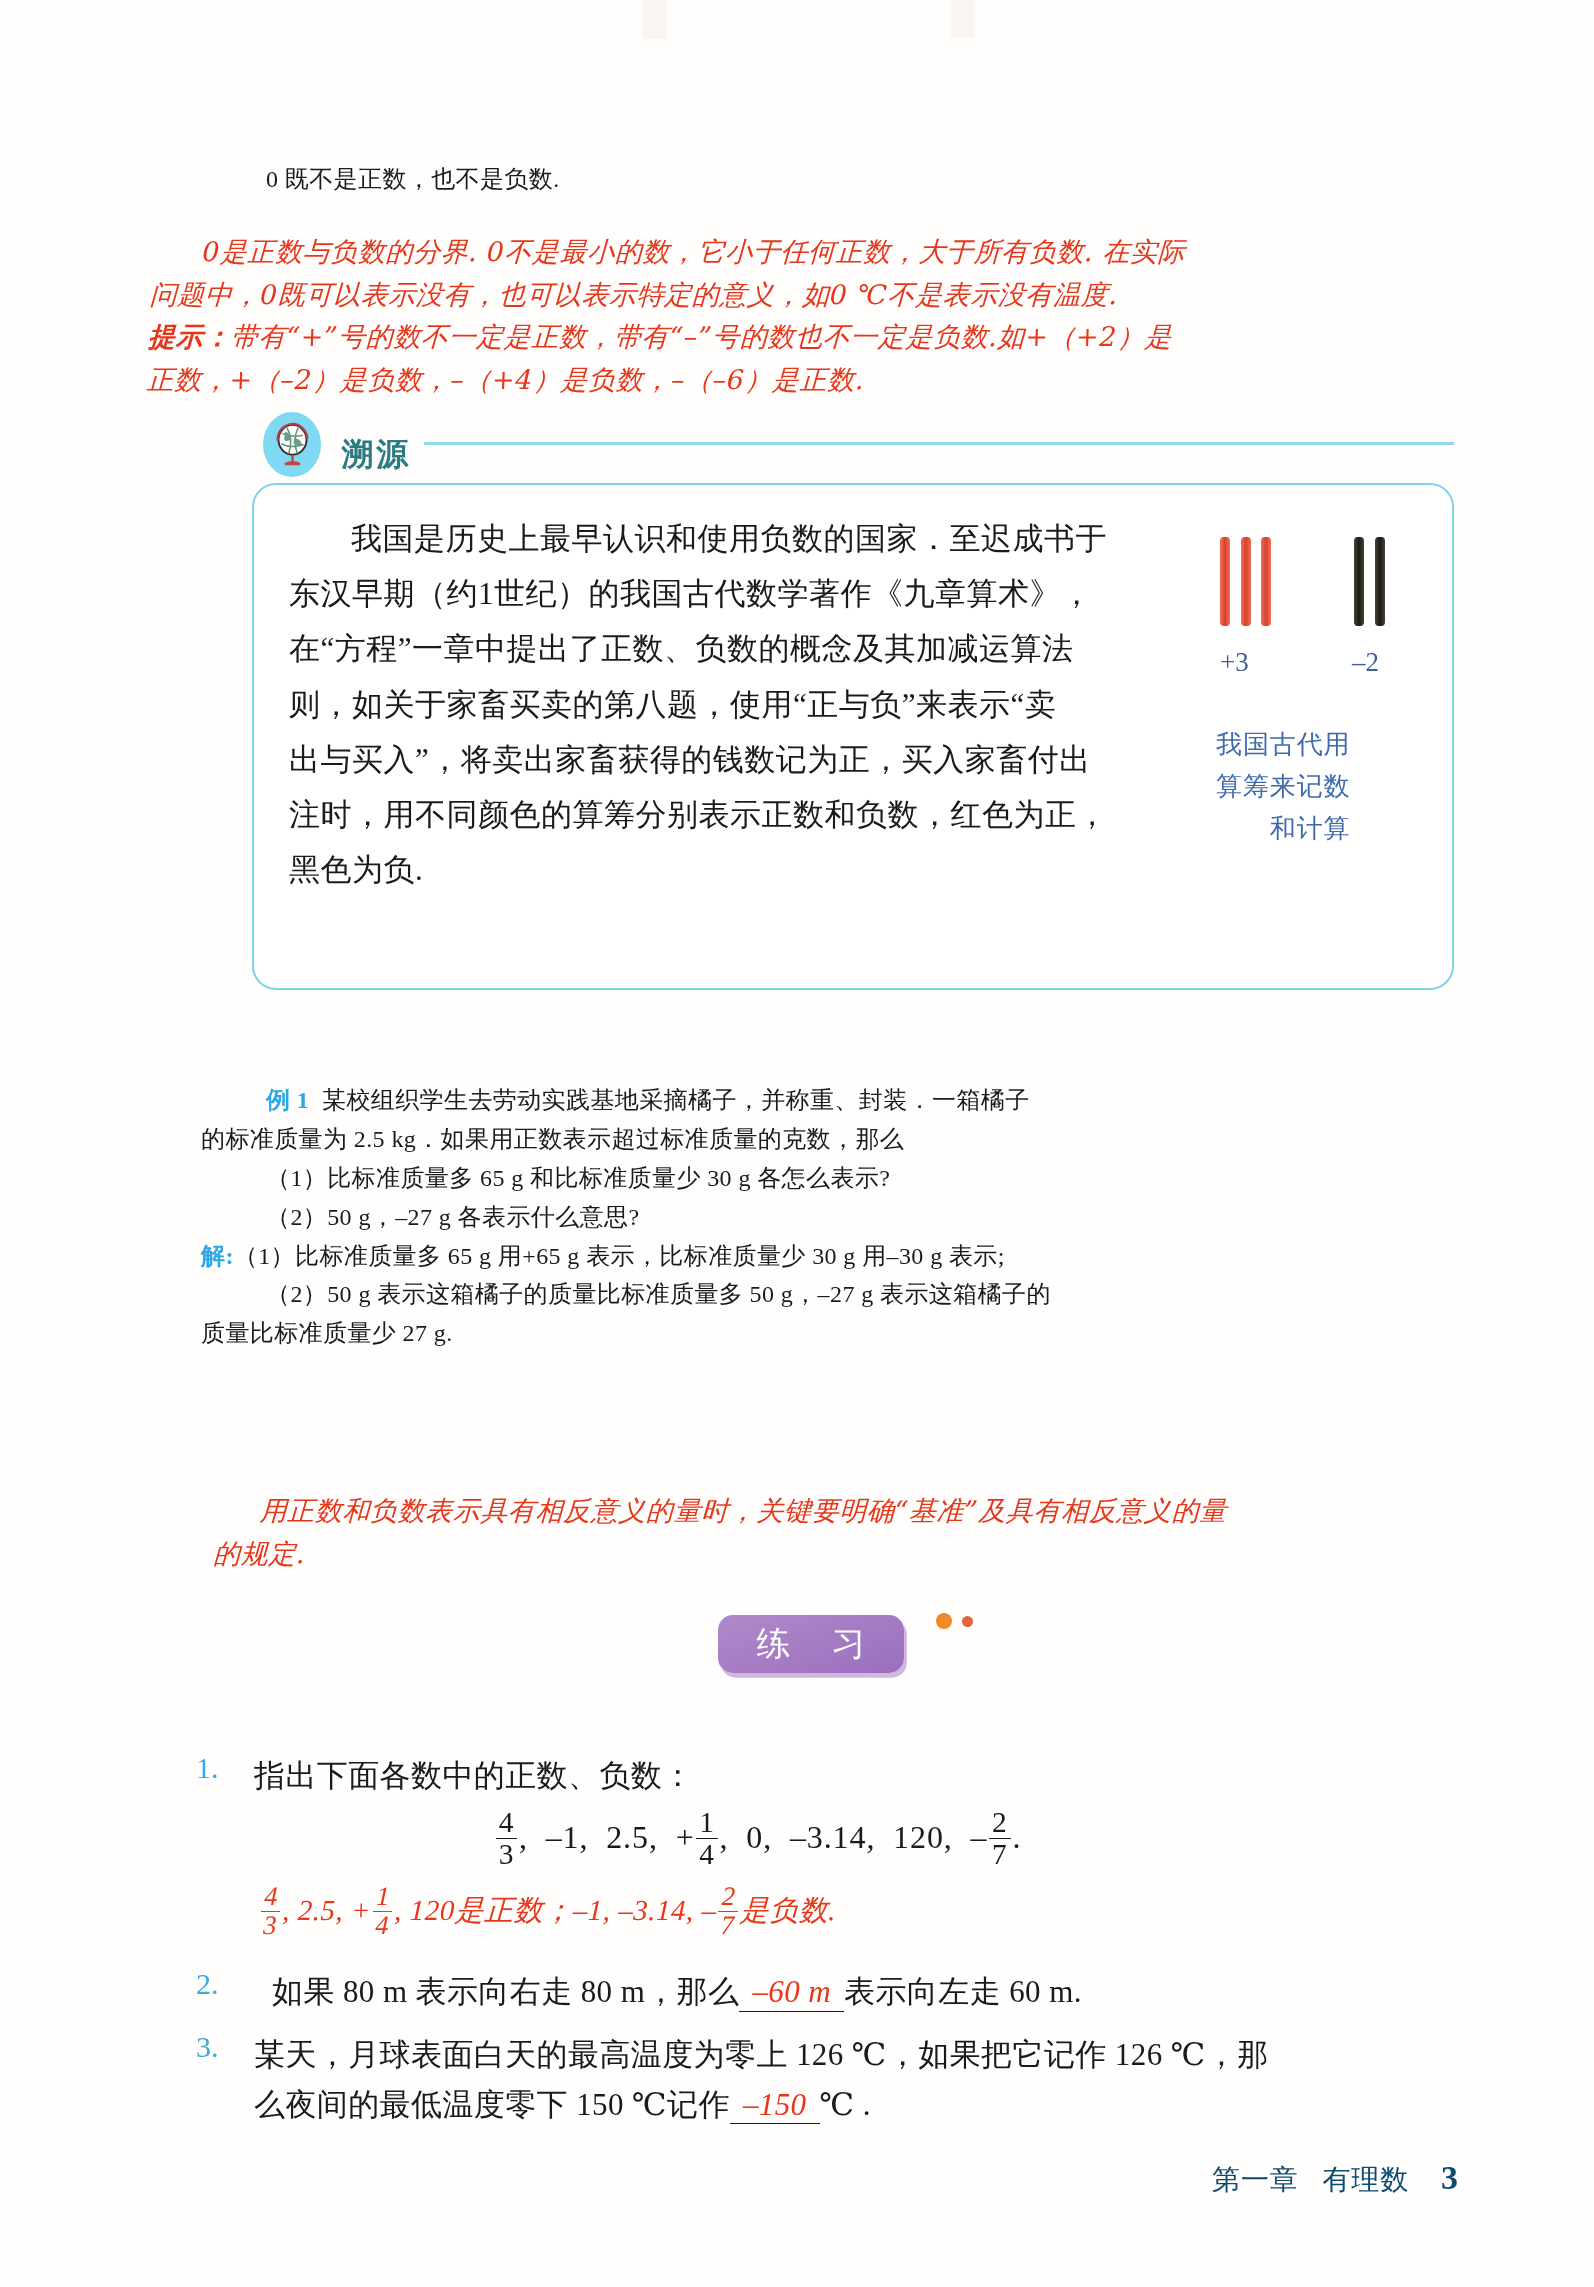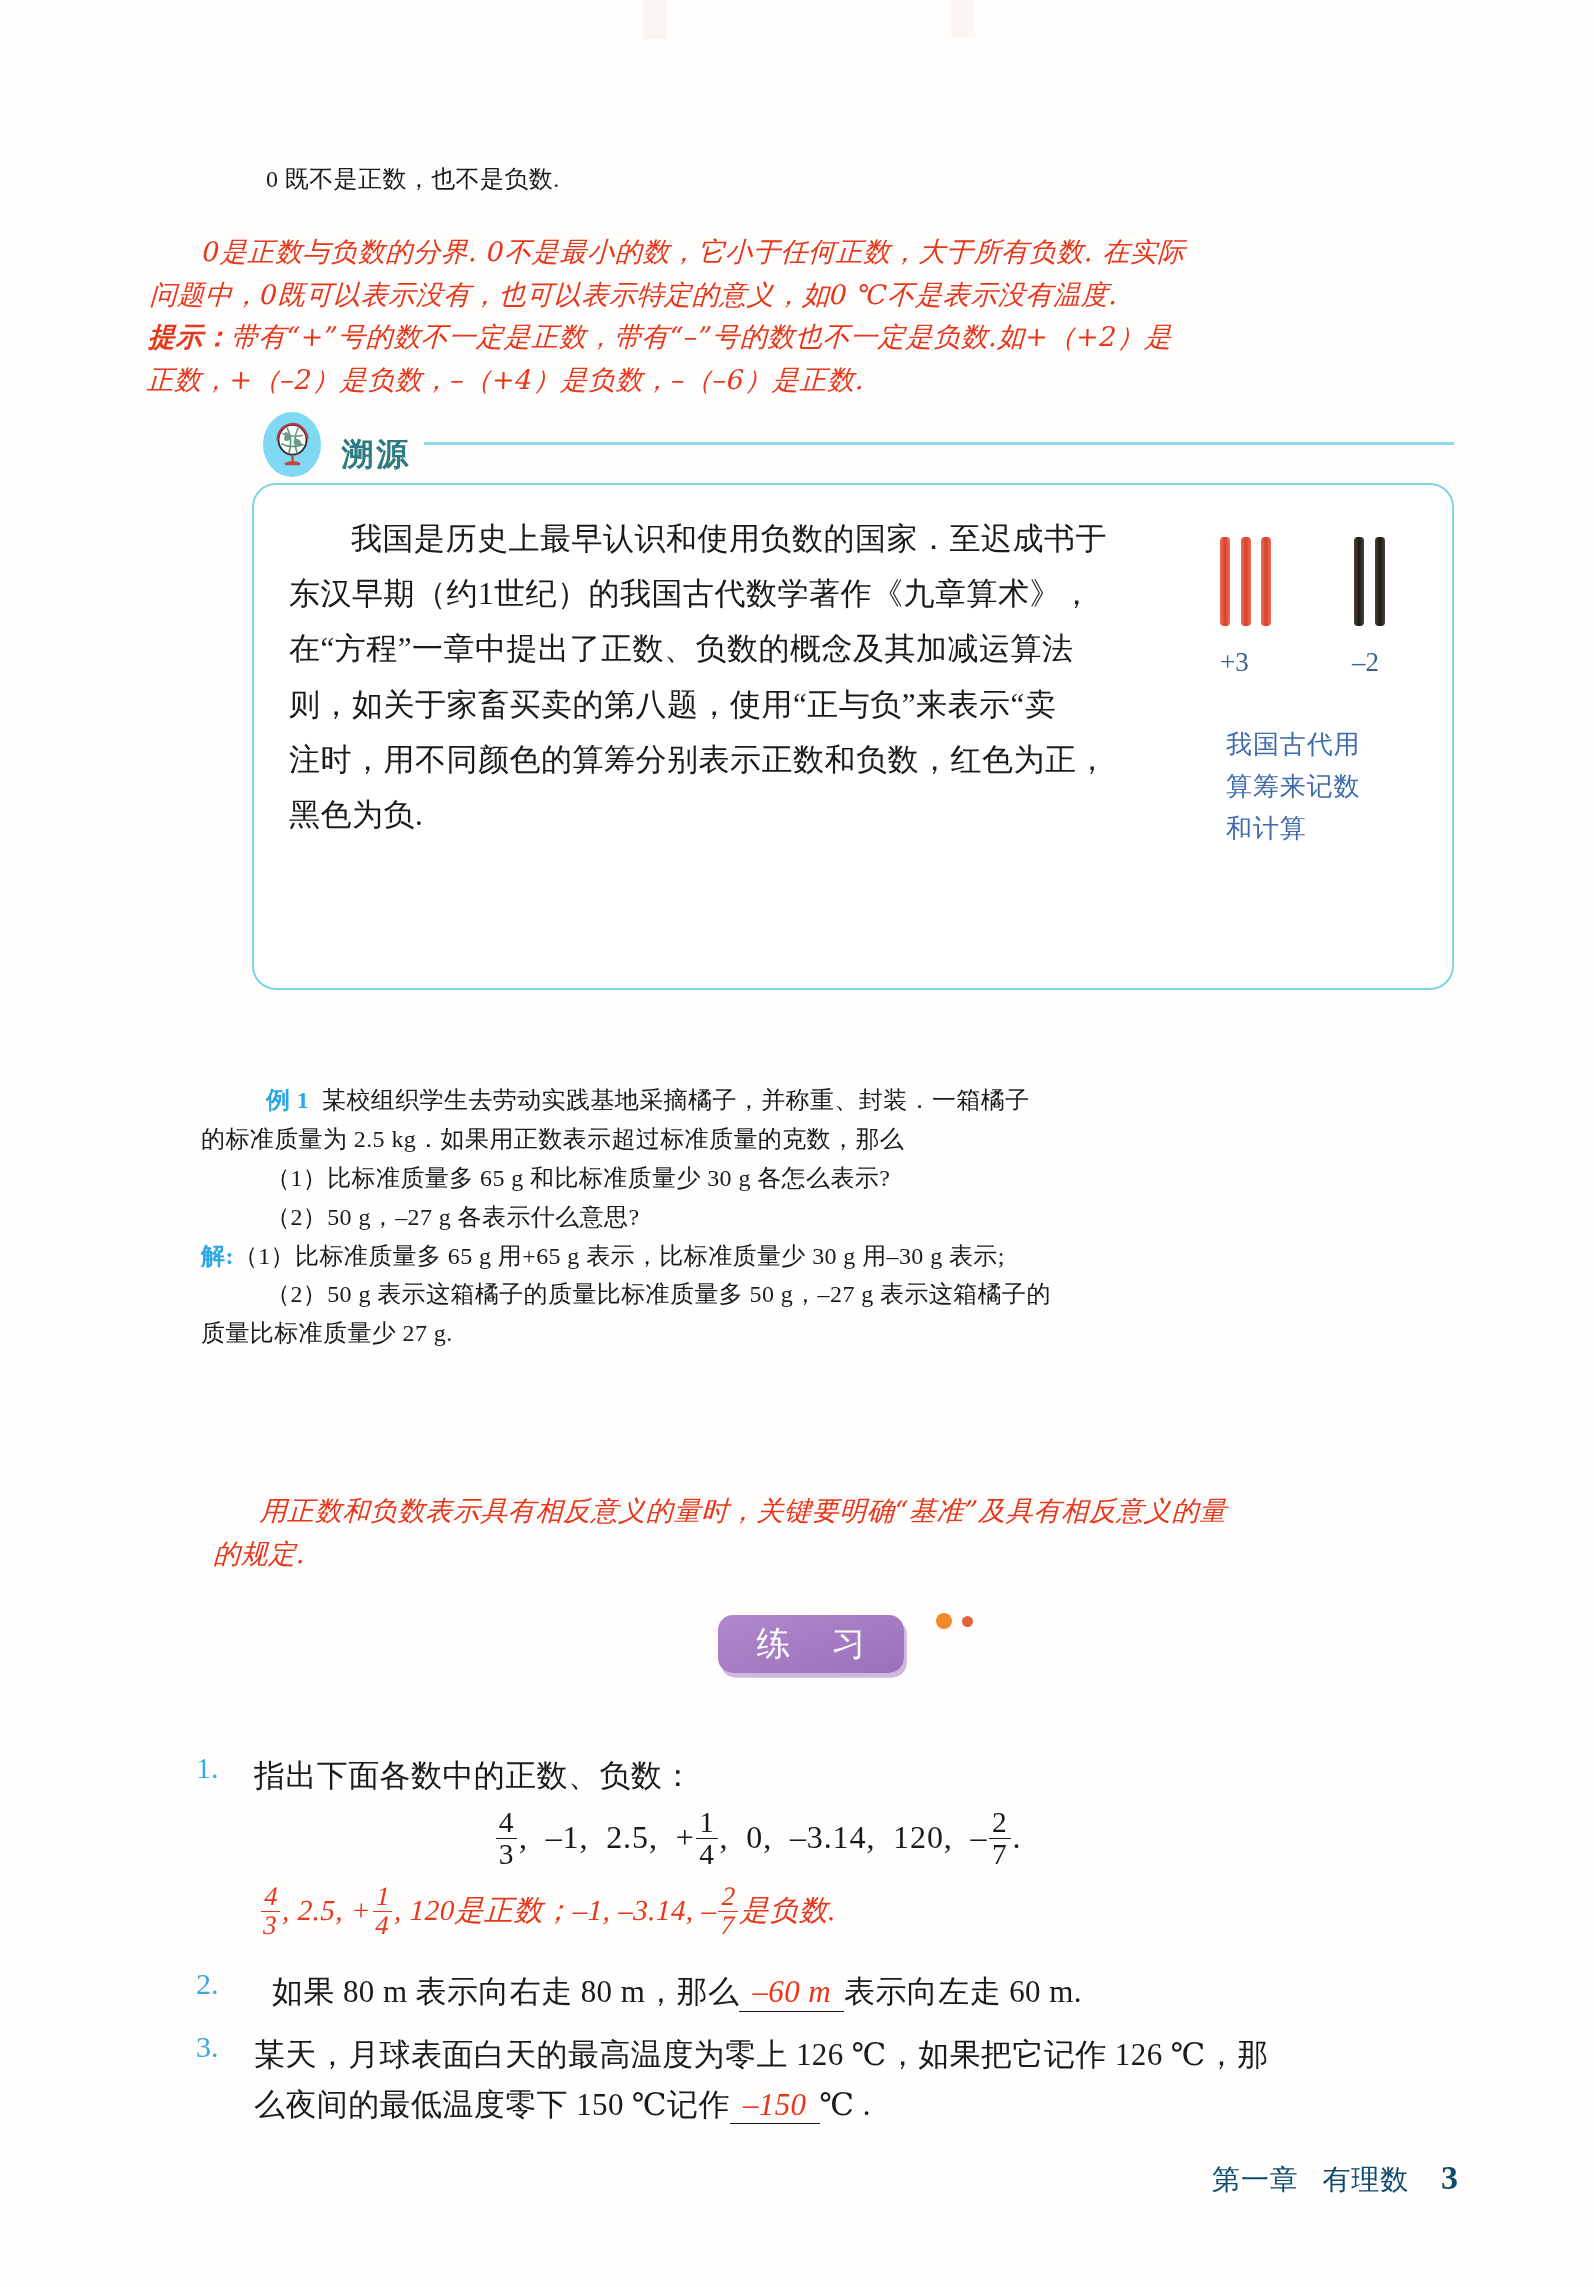--- a/index.html
+++ b/index.html
@@ -256,39 +256,40 @@
     </div>
     <div class="source-title">溯源</div>
   </div>
   <div class="source-rule" style="left:424px;top:442px;width:1030px;"></div>
 
   <div class="source-body" style="left:289px;top:511px;width:820px;">
     <div style="text-indent:62px;"><span>我国是历史上最早认识和使用负数的国家．至迟成书于</span></div>
     <div><span>东汉早期（约1世纪）的我国古代数学著作《九章算术》，</span></div>
     <div><span>在“方程”一章中提出了正数、负数的概念及其加减运算法</span></div>
     <div><span>则，如关于家畜买卖的第八题，使用“正与负”来表示“卖</span></div>
+    <div><span>出与买入”，将卖出家畜获得的钱数记为正，买入家畜付出</span></div>
     <div><span>注时，用不同颜色的算筹分别表示正数和负数，红色为正，</span></div>
     <div><span>黑色为负.</span></div>
   </div>
 
   <div class="rods-figure" style="left:1203px;top:537px;width:233px;height:392px;">
     <div class="rod-group" style="left:17px;top:0;">
       <div class="rod red"></div>
       <div class="rod red"></div>
       <div class="rod red"></div>
     </div>
     <div class="rod-label" style="left:17px;top:110px;">+3</div>
 
     <div class="rod-group" style="left:151px;top:0;">
       <div class="rod black"></div>
       <div class="rod black"></div>
     </div>
     <div class="rod-label" style="left:149px;top:110px;">–2</div>
 
-    <div class="rod-caption" style="left:23px;top:186px;">
+    <div class="rod-caption" style="left:13px;top:186px;text-align:right;">
       <div><span>我国古代用</span></div>
       <div><span>算筹来记数</span></div>
       <div><span>和计算</span></div>
     </div>
   </div>
 
 
   <div class="blk body-text" style="left:266px;top:1081px;width:1212px;">
     <div>
       <span class="blue-tag">例 1</span>&nbsp;&nbsp;<span>某校组织学生去劳动实践基地采摘橘子，并称重、封装．一箱橘子</span>

